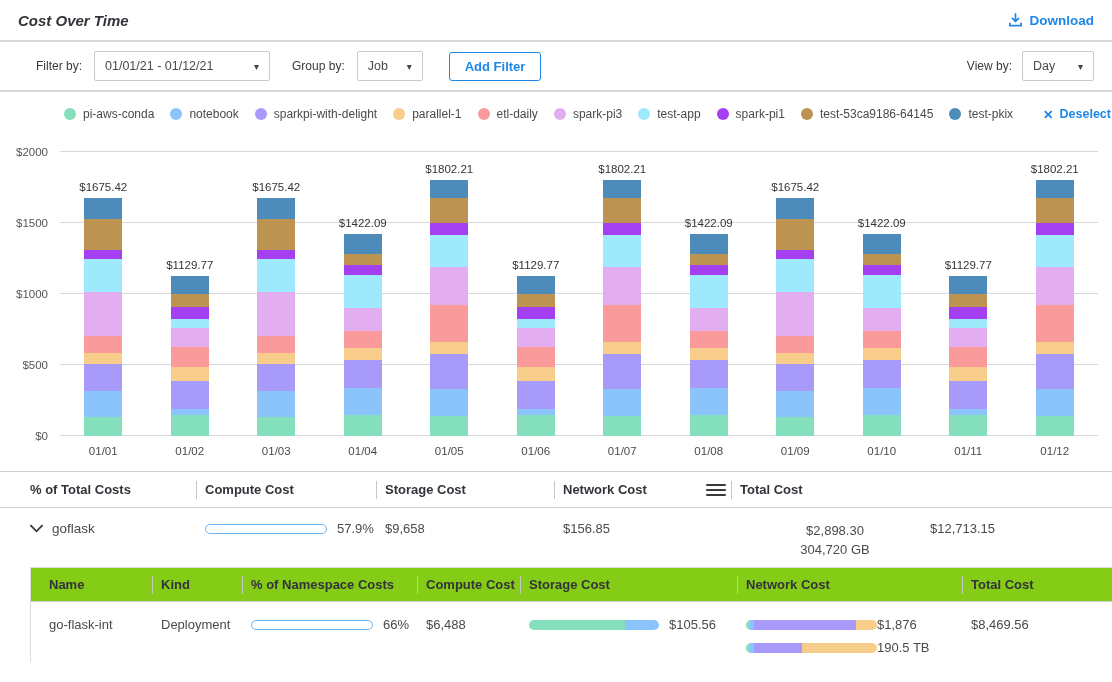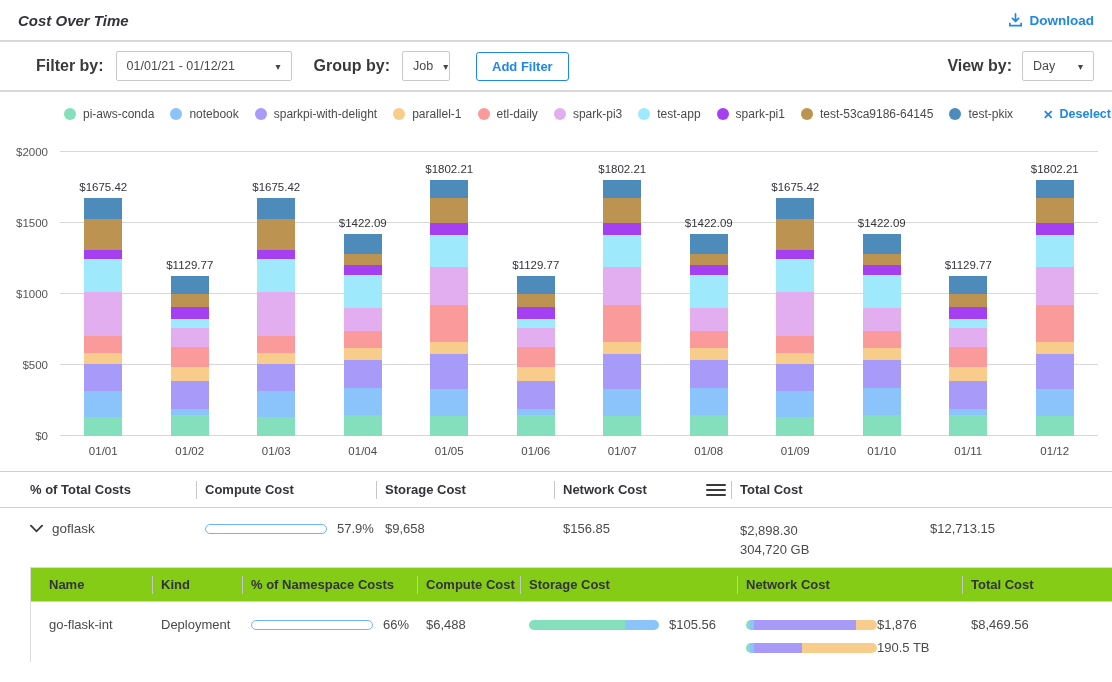--- a/index.html
+++ b/index.html
@@ -9,27 +9,27 @@
   
   .hdr { height:42px; display:flex; align-items:center; justify-content:space-between;
          padding:0 18px; border-bottom:2px solid #d8d8d8; }
   .hdr-title { font-size:15px; font-weight:700; color:#33333a;font-style:italic; }
   .download-btn { display:flex; align-items:center; gap:7px; color:#1e87e8;
                   font-size:13.5px; font-weight:700; background:none; border:none; cursor:pointer; }
 
   
   .fbar { height:50px; display:flex; align-items:center; padding:0 18px 0 36px;
           border-bottom:2px solid #d8d8d8; gap:12px; }
-  .flabel { font-size:16px; font-weight:700; color:#3a3a3a; white-space:nowrap; }
+  .flabel { font-size:12px; font-weight:400; color:#3a3a3a; white-space:nowrap; }
   .select { display:inline-flex; align-items:center; justify-content:space-between;
             border:1px solid #c9c9c9; border-radius:2px; height:30px; padding:0 10px;
             font-size:12.5px; color:#4a4a4a; background:#fff; cursor:pointer; white-space:nowrap; }
   .select .caret { font-size:10px; color:#444; margin-left:10px; }
   .sel-date { width:176px; }
-  .sel-job  { width:48px;  }
+  .sel-job  { width:66px;  }
   .sel-day  { width:72px;  }
   .add-filter { margin-left:14px; border:1.5px solid #1e87e8; border-radius:3px; background:#fff;
                 color:#1e87e8; font-size:13px; font-weight:700; padding:6px 15px; cursor:pointer; }
   .fbar-right { margin-left:auto; display:flex; align-items:center; gap:10px; }
 
   
   .legend { height:44px; display:flex; align-items:center; gap:16px;
             padding:0 16px 0 64px; white-space:nowrap; }
   .legend-item { display:inline-flex; align-items:center; gap:7px; cursor:pointer; }
   .legend-dot { width:12px; height:12px; border-radius:50%; flex:none; }
@@ -61,21 +61,21 @@
   .th + .th::before { content:''; position:absolute; left:-9px; top:50%; transform:translateY(-50%);
                       width:1px; height:18px; background:#c6c6c6; }
   .menu-icon { margin-left:auto; margin-right:14px; cursor:pointer; display:flex; }
   .trow-outer { min-height:54px; align-items:flex-start; padding-top:13px; padding-bottom:8px; }
   .cell { font-size:13px; color:#4a4a4a; }
   .ns-name { display:flex; align-items:center; gap:9px; cursor:pointer; font-size:13.5px; }
   .pct-cell { display:flex; align-items:center; gap:10px;text-align:right; }
   .pill { width:122px; height:10px; border:1px solid #6fb5f2; border-radius:6px;
           background:#fff; overflow:hidden; flex:none; }
   .pill-fill { height:100%; background:#2186eb; border-radius:6px; }
-  .two-line div { line-height:19px; }
+  .two-line div { line-height:19px;text-align:center; }
 
   .inner-wrap { margin-left:30px; border-left:1px solid #dcdcdc; border-top:1px solid #dcdcdc; }
   .grid-inner { display:grid; grid-template-columns:112px 90px 175px 103px 217px 225px 1fr;
                 padding:0 16px 0 18px; align-items:center; }
   .thead-inner { height:34px; border-bottom:1px solid #cfcfcf; background:#84cc16; }
   .trow-inner { min-height:60px; align-items:flex-start; padding-top:15px; }
   .minibar-cell { display:flex; align-items:center; gap:10px; }
   .minibar { width:130px; height:10px; border-radius:6px; overflow:hidden; display:flex; flex:none; }
   .minibar .seg { height:100%; }
   .net-rows { display:flex; flex-direction:column; gap:8px; }

